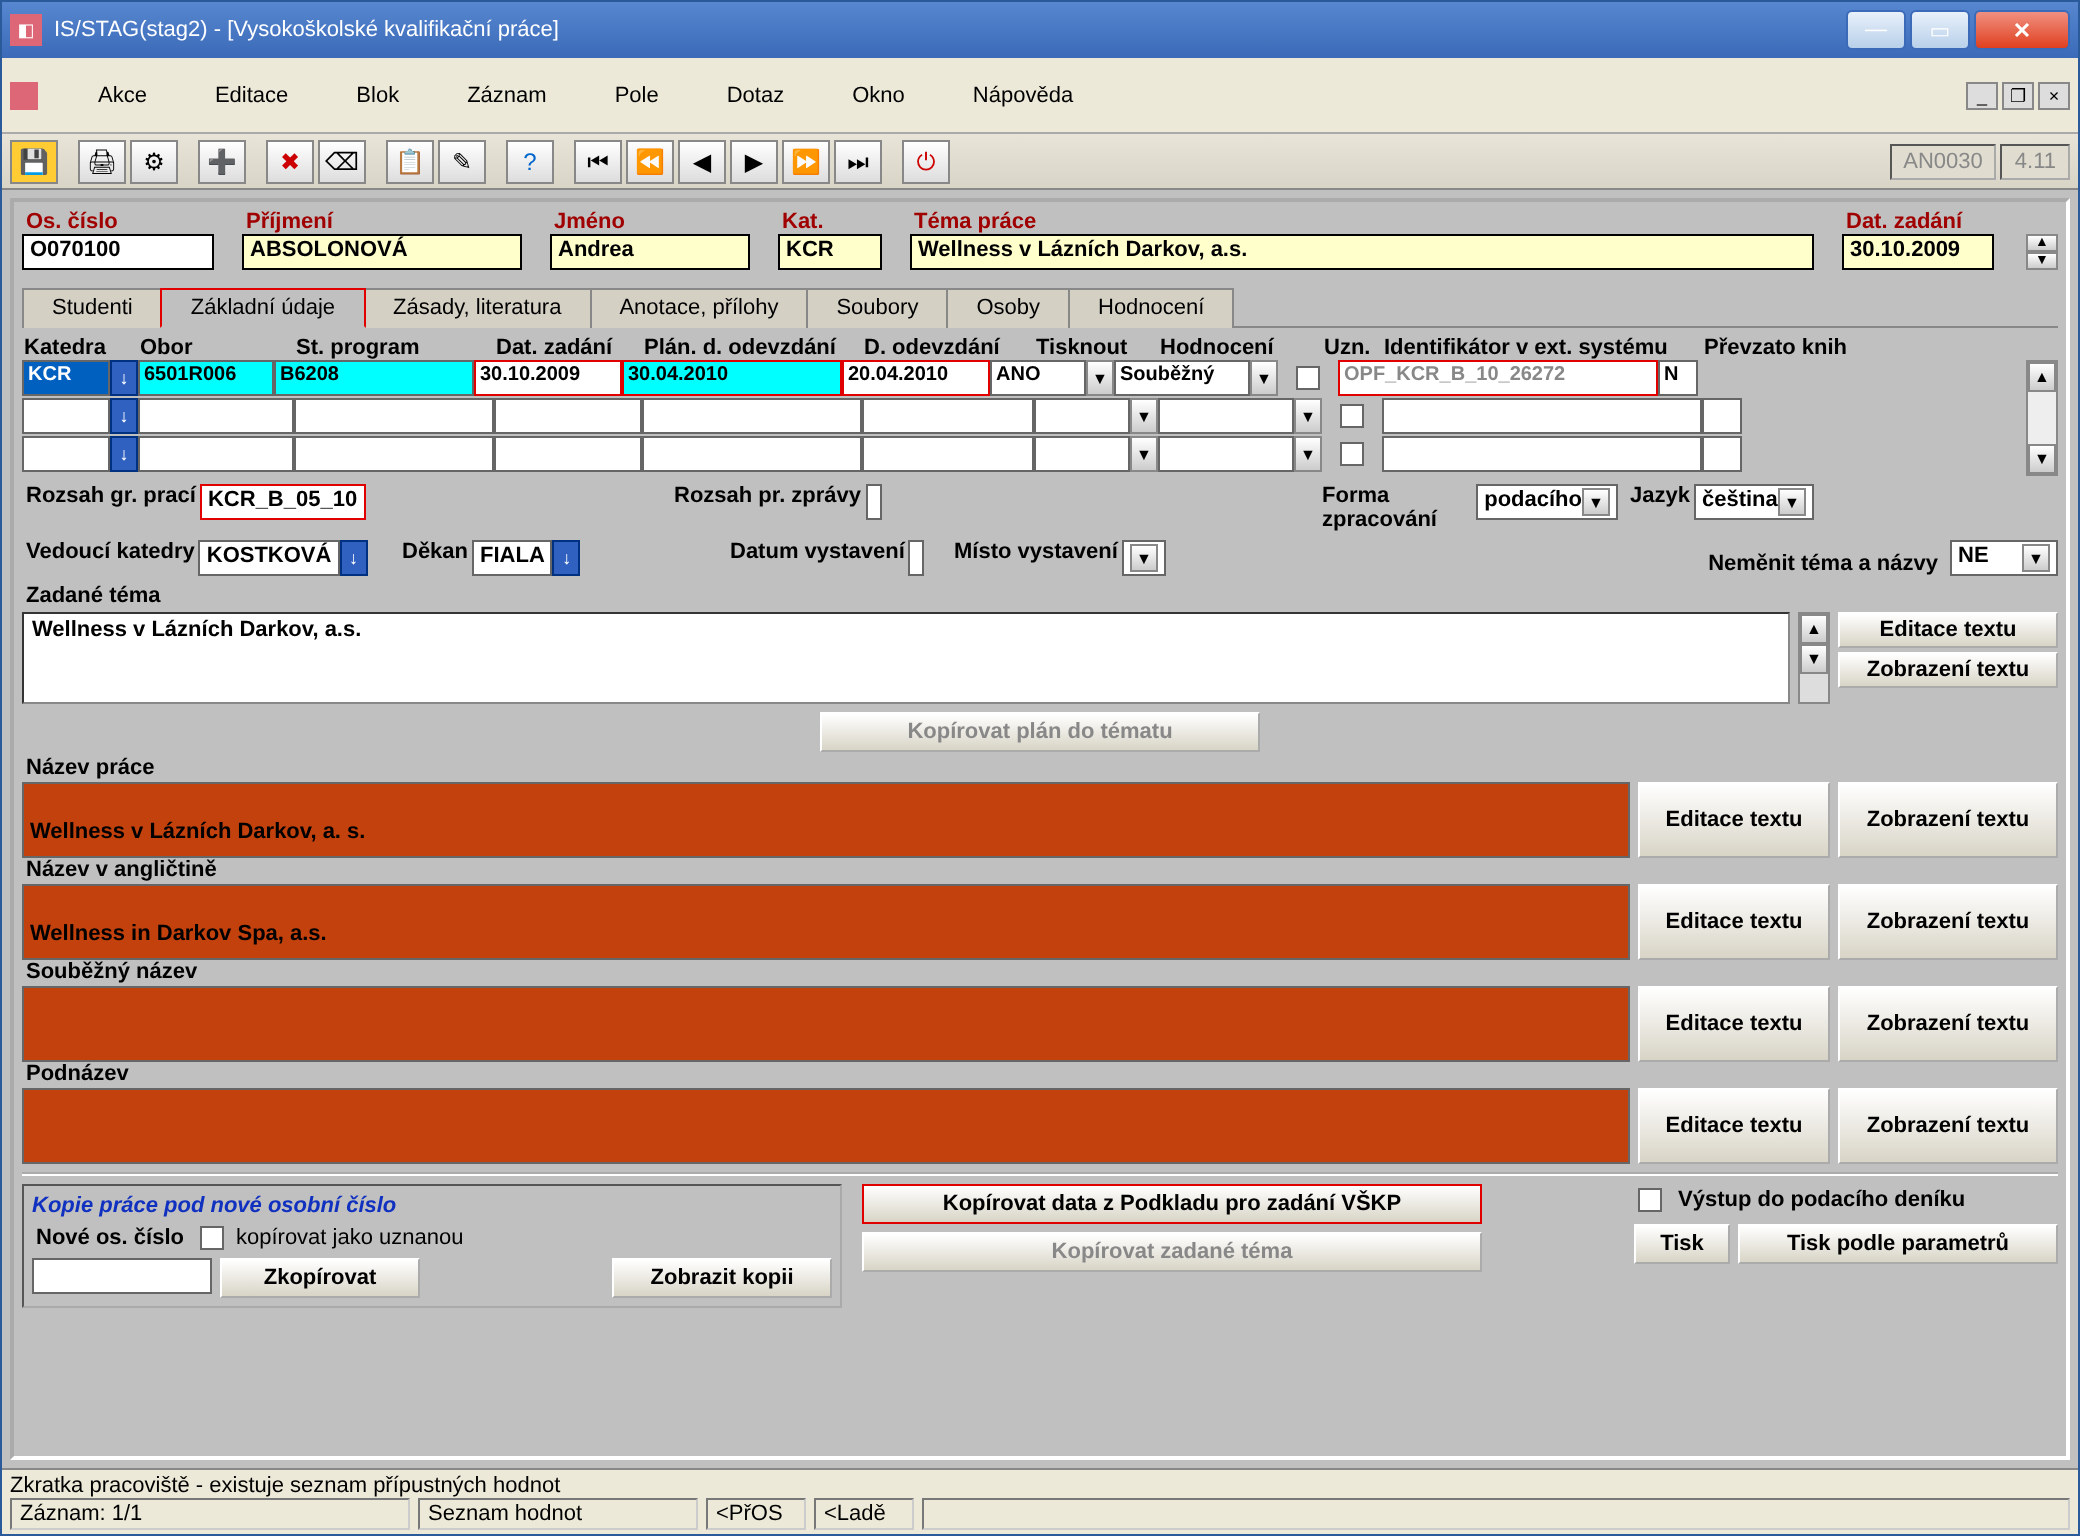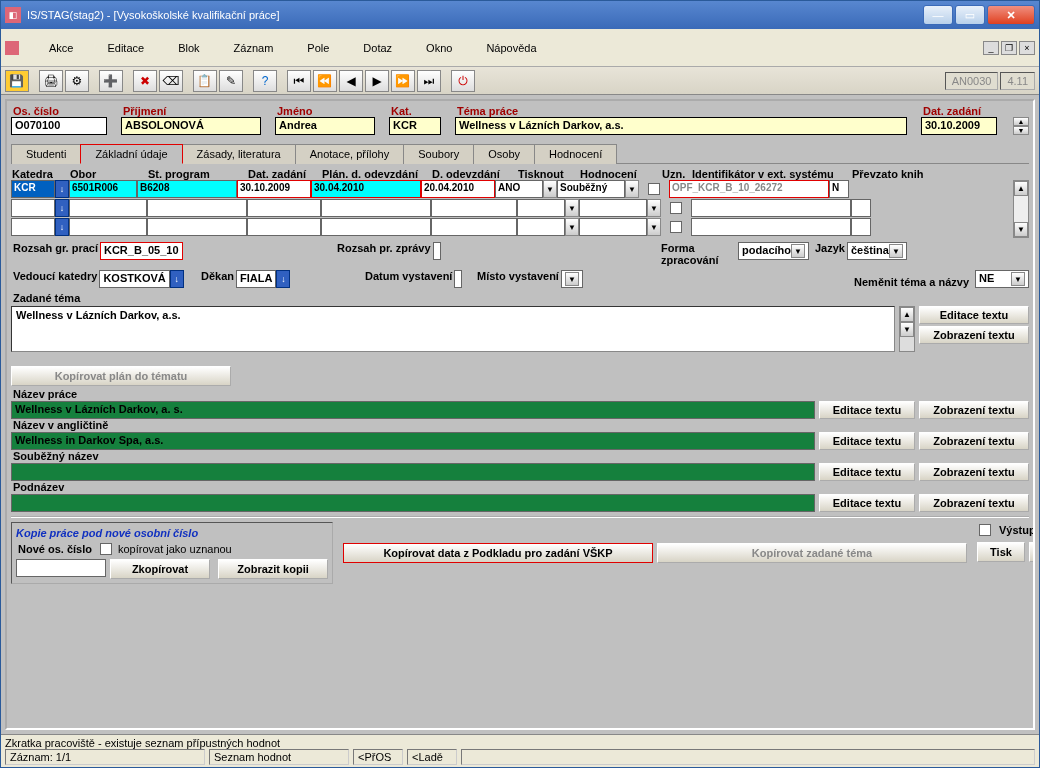--- a/index.html
+++ b/index.html
@@ -64,21 +64,21 @@
 .inp.redborder { border:1px solid #e00000;}
 
 .ta-row { display:flex; gap:4px; align-items:flex-start; margin-top:2px;}
 .ta { border:1px inset #888; background:#fff; padding:2px 4px; font-weight:bold; overflow:auto;}
 .btn { background:linear-gradient(#fff,#d8d4c6); border:1px outset #fff; padding:2px 4px; cursor:pointer;font-weight:bold;display:flex;align-items:center;justify-content:center;white-space:nowrap;}
 .btn.big { height:20px; padding:2px 10px;}
 .btn:disabled,.btn.disabled { color:#888;}
 .btn.redborder { border:1px solid #e00000;}
 
 .name-row { display:flex; gap:4px; margin-top:1px;}
-.name-row .ta1 { flex:1; border:1px solid #666; background:#15803d; height:18px; padding:1px 3px;font-weight:bold;}
+.name-row .ta1 { flex:1; border:1px solid #666; background:#c2410c; height:18px; padding:18px 3px;font-weight:bold;}
 
 .copy-sec { border:1px inset #aaa; padding:4px; }
 .copy-hdr { color:#1030c0; font-weight:bold; font-style:italic;}
 
 .statusbar { background:#ece9d8; border-top:1px solid #888; padding:2px 4px; font-size:11px;}
 .statusbar .sr {display:flex; gap:4px;}
 .statusbar .sc { border:1px inset #ccc; padding:1px 4px;}
 .statusbar .sc.flex{flex:0 0 auto;}
 
 .hr { border-top:2px groove #fff; margin:4px 0;}
@@ -352,21 +352,21 @@
         <div class="vscroll" style="height:46px;">
               <div class="vsb">▲</div>
               <div style="flex:1;"></div>
               <div class="vsb">▼</div>
             </div>
         <div style="display:flex;flex-direction:column;gap:2px;width:110px;">
           <div class="btn">Editace textu</div>
           <div class="btn">Zobrazení textu</div>
         </div>
       </div>
-      <div style="display:flex;margin-top:14px;">
+      <div style="display:flex;justify-content:center;margin-top:4px;">
         <div class="btn big disabled" style="width:220px;">Kopírovat plán do tématu</div>
       </div>
     </div>
 
     <div style="margin-top:2px;">
       <span class="lbl">Název práce</span>
       <div class="name-row">
         <div class="ta1">Wellness v Lázních Darkov, a. s.</div>
         <div class="btn" style="width:96px;">Editace textu</div>
         <div class="btn" style="width:110px;">Zobrazení textu</div>
@@ -401,21 +401,21 @@
           <div class="chk"></div>
           <span>kopírovat jako uznanou</span>
         </div>
         <div style="display:flex;gap:4px;margin-top:2px;">
           <div class="inp" style="width:90px;"></div>
           <div class="btn big" style="width:100px;">Zkopírovat</div>
           <div style="flex:1;"></div>
           <div class="btn big" style="width:110px;">Zobrazit kopii</div>
         </div>
       </div>
-      <div style="display:flex;flex-direction:row;gap:4px;align-items:center;">
+      <div style="display:flex;flex-direction:column;gap:4px;align-items:center;">
         <div class="btn big redborder" style="width:310px;">Kopírovat data z Podkladu pro zadání VŠKP</div>
         <div class="btn big disabled" style="width:310px;">Kopírovat zadané téma</div>
       </div>
       <div style="display:flex;flex-direction:column;gap:4px;margin-left:auto;">
         <div style="display:flex;align-items:center;gap:4px;">
           <div class="chk"></div>
           <span class="lbl">Výstup do podacího deníku</span>
         </div>
         <div style="display:flex;gap:4px;">
           <div class="btn big" style="width:48px;">Tisk</div>

